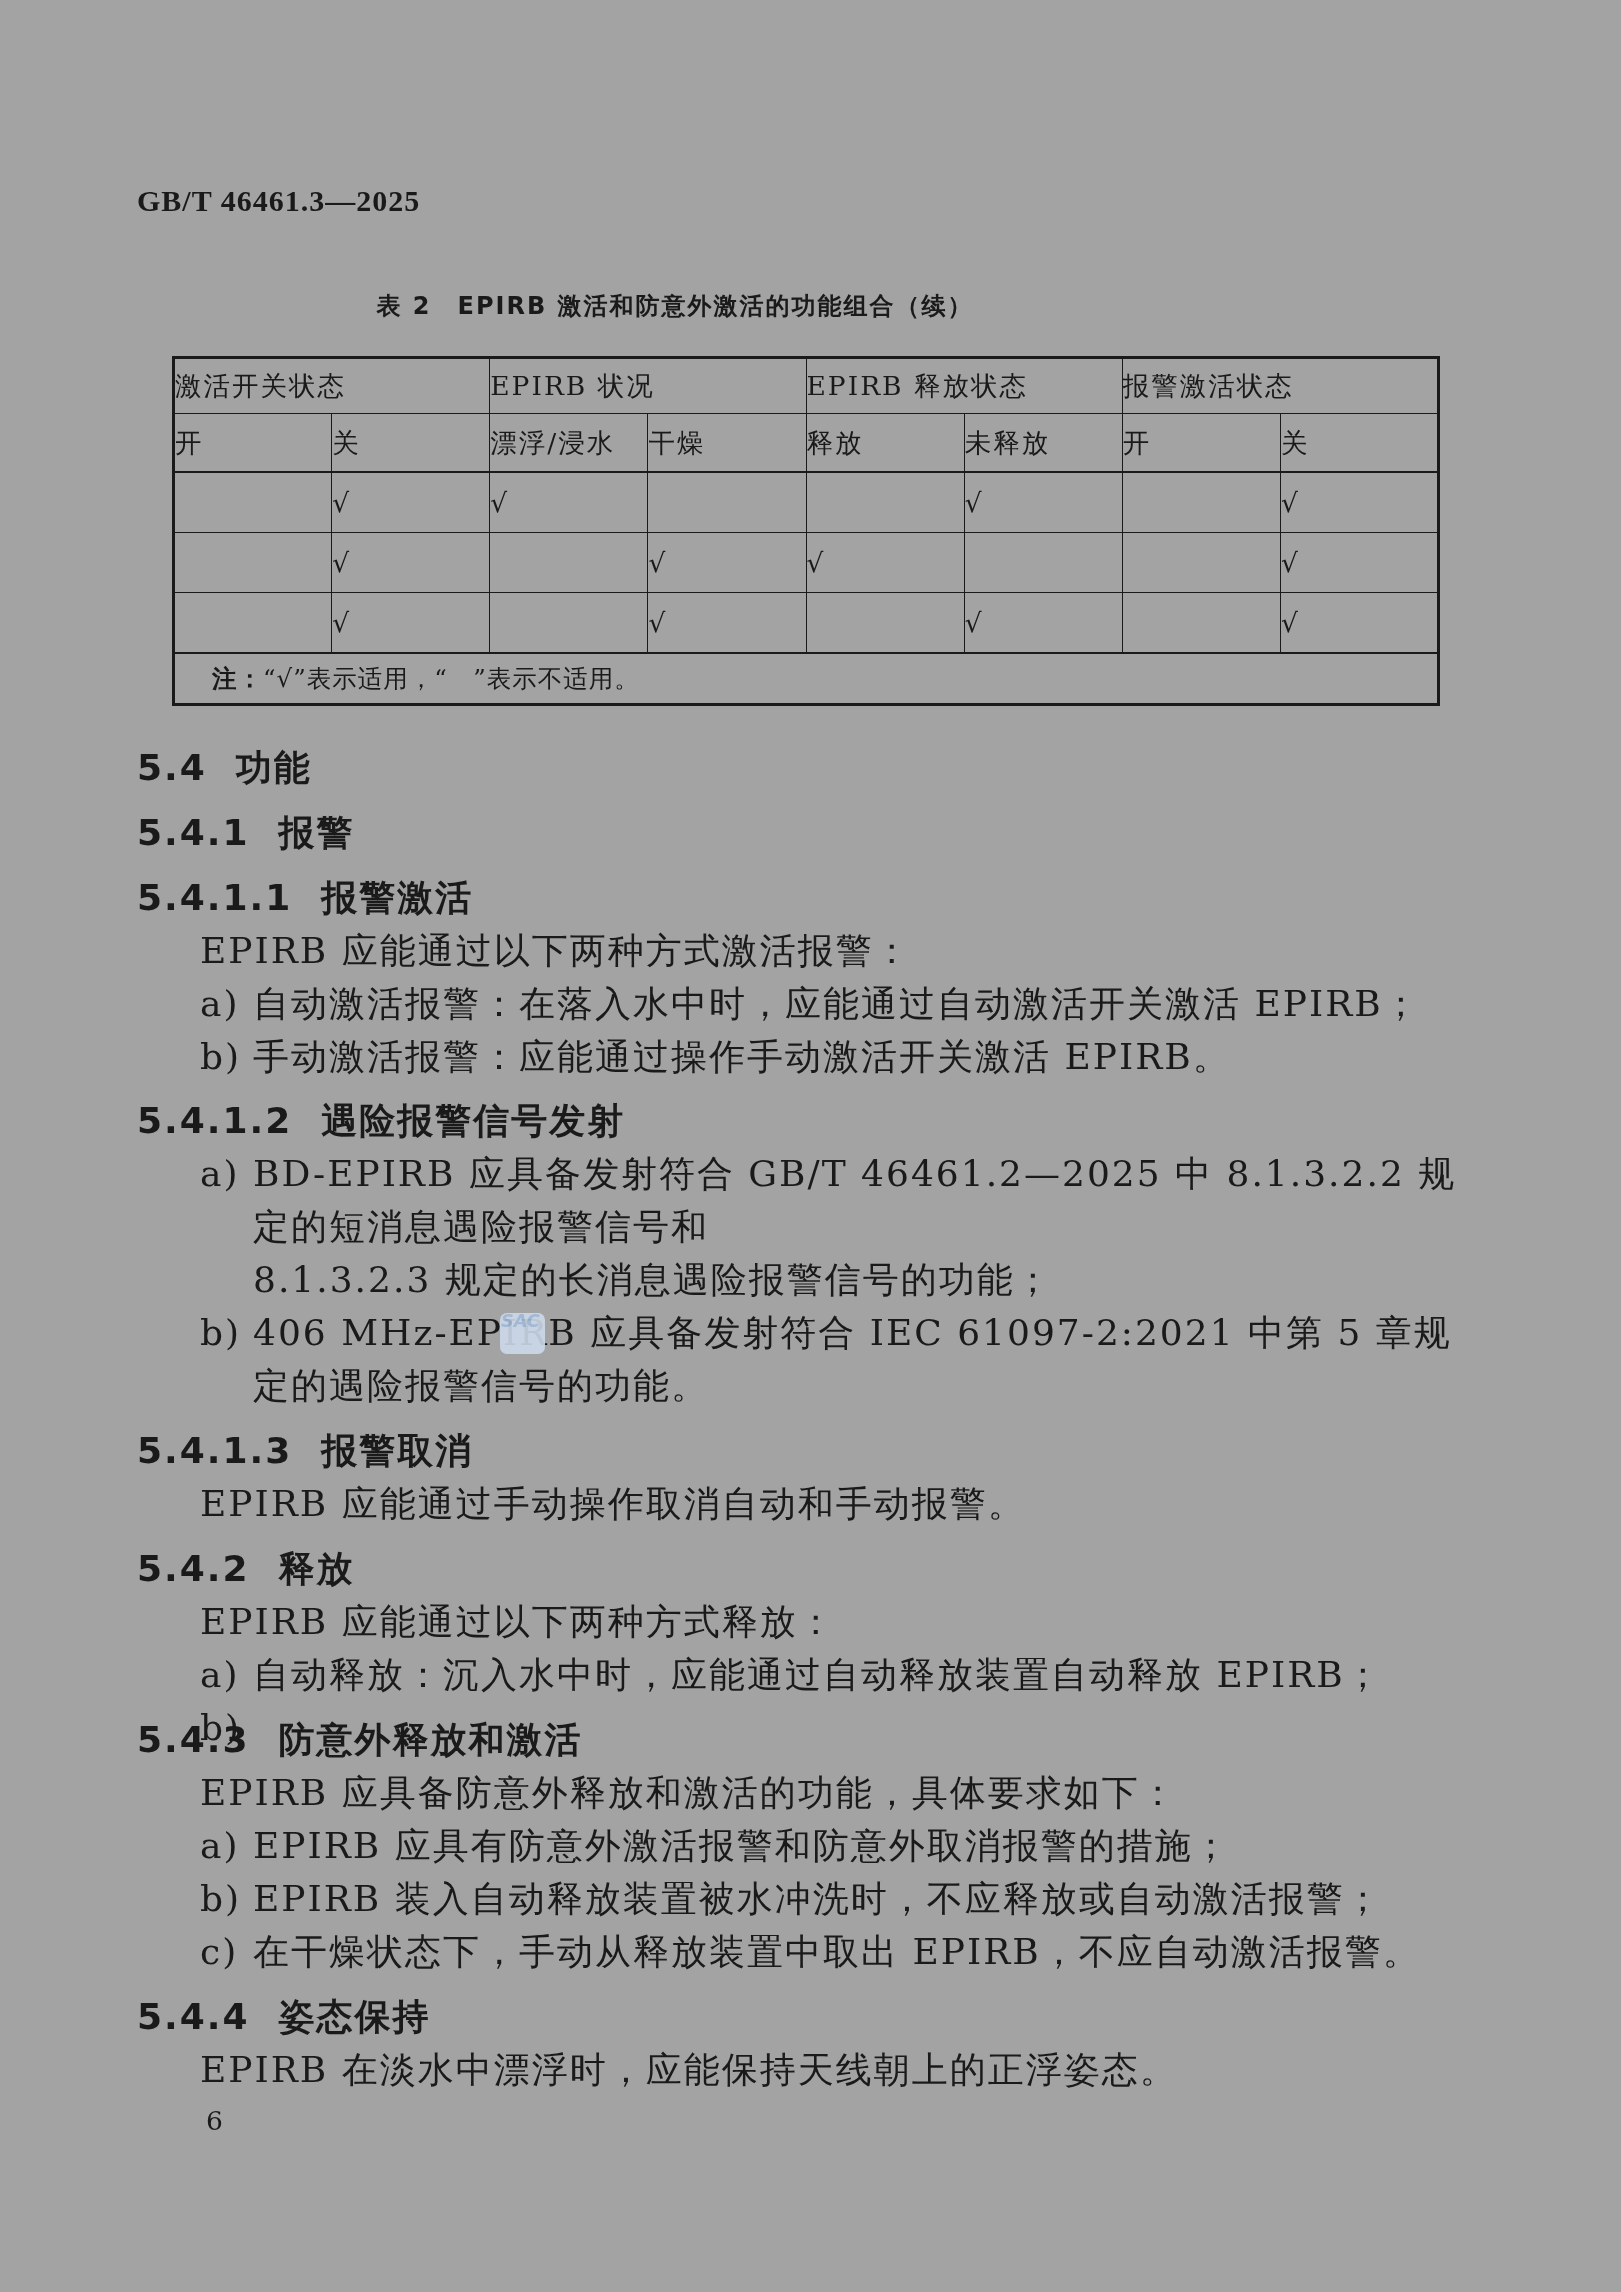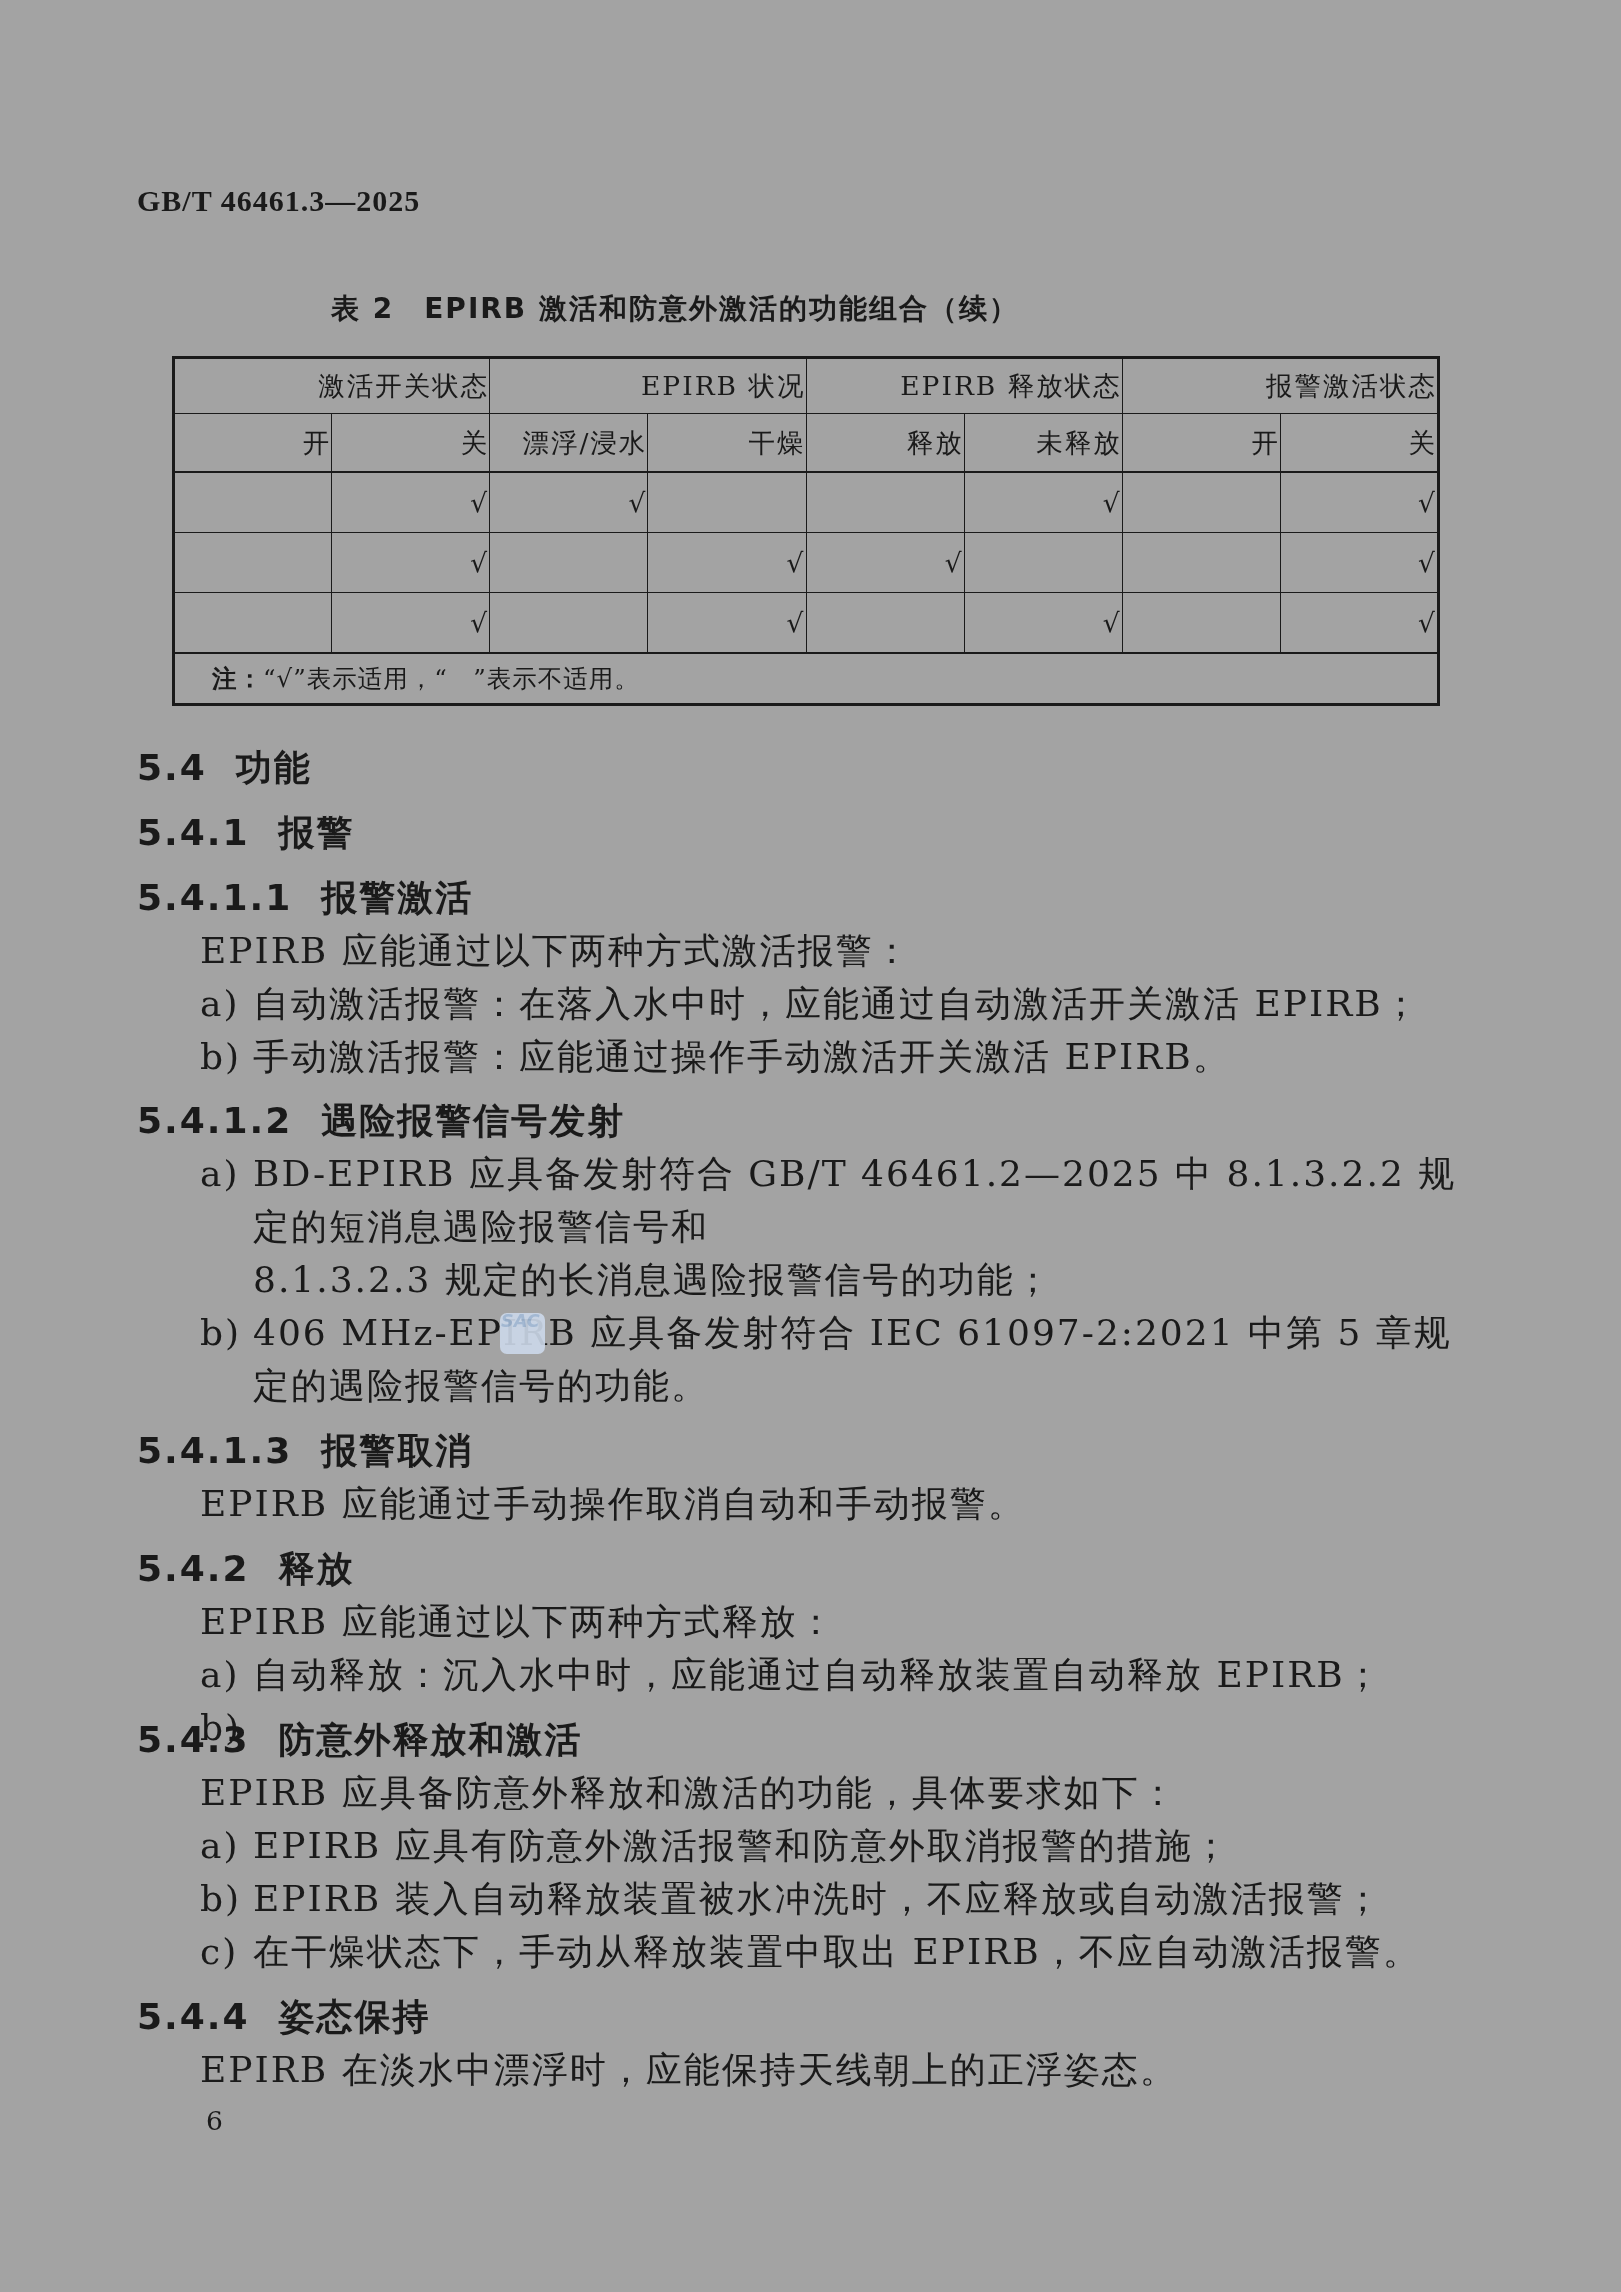--- a/index.html
+++ b/index.html
@@ -11,32 +11,32 @@
     color:#1a1a1a;
     overflow:hidden;
   }
   .doc-number{
     position:absolute;left:137px;top:184px;
     font-size:30px;font-weight:bold;letter-spacing:1px;
     font-family:"Liberation Serif","DejaVu Serif",serif;
   }
   .table-caption{
     position:absolute;left:0;top:290px;width:1350px;
-    text-align:center;font-size:28px;font-weight:bold;
+    text-align:center;font-size:24px;font-weight:bold;
     letter-spacing:2px;
     font-family:"DejaVu Sans","Liberation Sans",sans-serif;
   }
   table.std{
     position:absolute;left:172px;top:356px;
     width:1268px;border-collapse:collapse;table-layout:fixed;
     font-size:26.5px;letter-spacing:2px;
   }
   table.std td{
     border:1px solid #1a1a1a;
-    text-align:right;vertical-align:middle;
+    text-align:left;vertical-align:middle;
     padding:0;
   }
   table.std{border:3.9px solid #1a1a1a;}
   tr.group-row td{height:54px;}
   tr.sub-row td{height:57px;border-bottom:2.9px solid #1a1a1a;}
   tr.data-row td{height:59px;font-size:26.5px;}
   tr.note-row td{
     height:49px;text-align:left;padding-left:37px;
     border-top:2.9px solid #1a1a1a;font-size:24.5px;letter-spacing:1px;
   }

